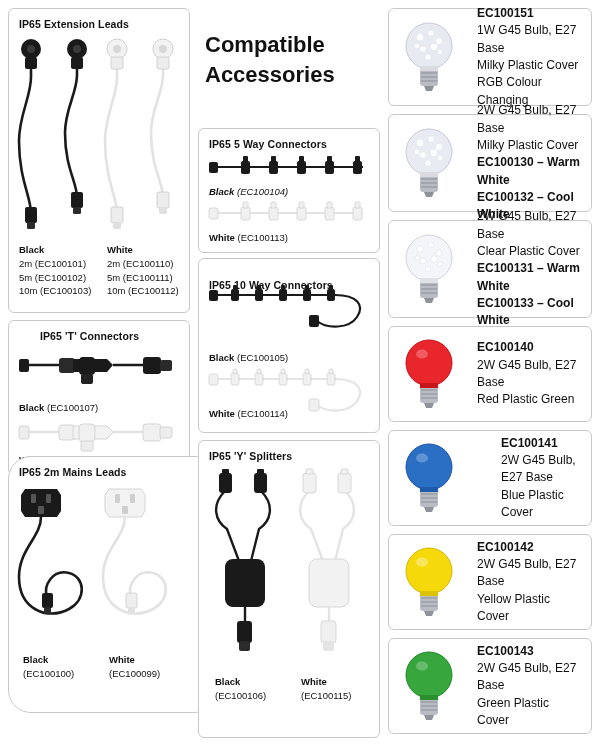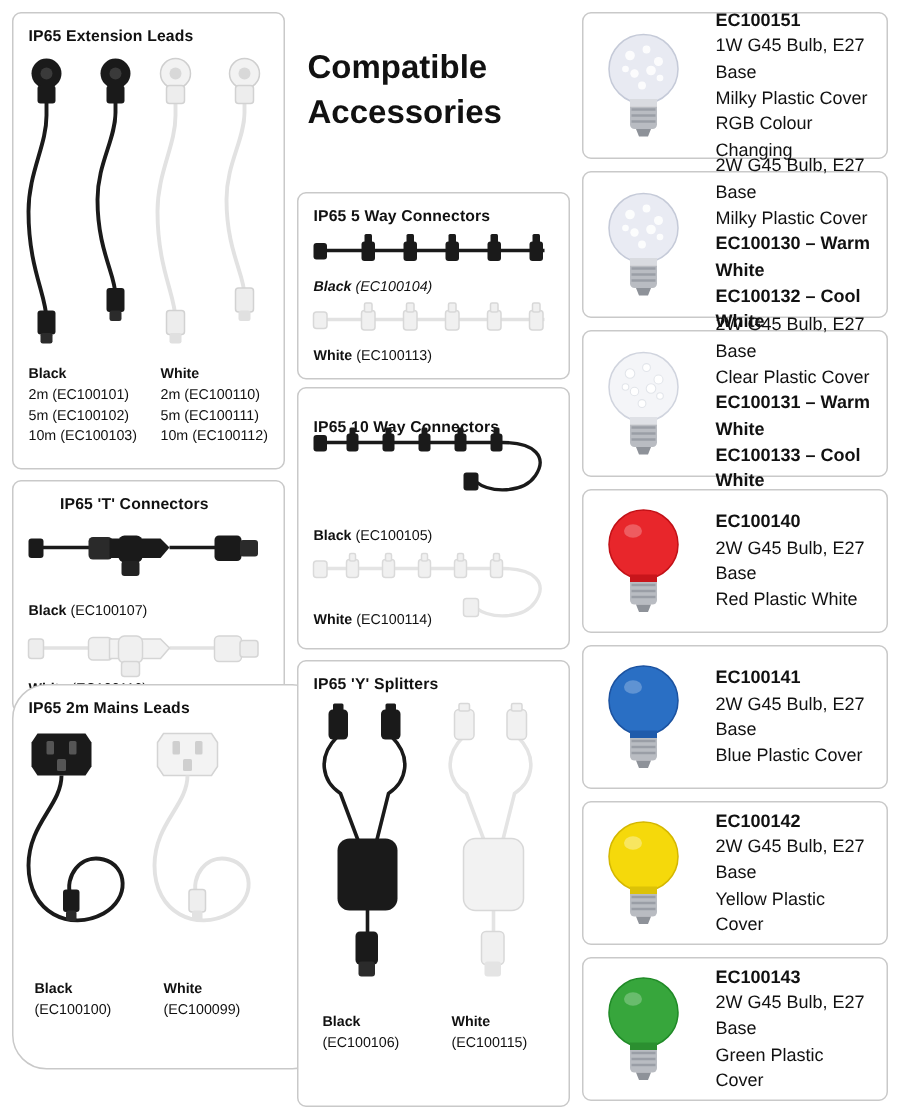--- a/index.html
+++ b/index.html
@@ -471,25 +471,25 @@
       <ellipse cx="19" cy="19" rx="6" ry="4.5" fill="#ffffff" opacity="0.25"></ellipse>
       <rect x="17" y="48" width="18" height="5" fill="#c8151b"></rect>
       <path d="M17 53 h18 v12 a3 3 0 0 1 -3 3 h-12 a3 3 0 0 1 -3 -3 z" fill="#b9bcc2"></path>
       <path d="M18 55 h16 M18 59 h16 M18 63 h16" stroke="#9a9ea6" stroke-width="1.6" fill="none"></path>
       <path d="M21 68 h10 l-2 5 h-6 z" fill="#8e9299"></path>
     </svg>
   </div>
   <div class="bulb-text">
     <span class="line code">EC100140</span>
     <span class="line">2W G45 Bulb, E27 Base</span>
-    <span class="line">Red Plastic White</span>
-  </div>
-</div>
-
-<div class="bulb-card" style="top:430px;height:96px;">
+    <span class="line">Red Plastic Green</span>
+  </div>
+</div>
+
+<div class="bulb-card" style="top:430px;height:96px;gap:24px;">
   <div class="bulb-art">
     <svg width="52" height="78" viewBox="0 0 52 78">
       <circle cx="26" cy="28" r="23" fill="#2a6fc4" stroke="#1b52a0" stroke-width="1"></circle>
       <ellipse cx="19" cy="19" rx="6" ry="4.5" fill="#ffffff" opacity="0.25"></ellipse>
       <rect x="17" y="48" width="18" height="5" fill="#1f5bab"></rect>
       <path d="M17 53 h18 v12 a3 3 0 0 1 -3 3 h-12 a3 3 0 0 1 -3 -3 z" fill="#b9bcc2"></path>
       <path d="M18 55 h16 M18 59 h16 M18 63 h16" stroke="#9a9ea6" stroke-width="1.6" fill="none"></path>
       <path d="M21 68 h10 l-2 5 h-6 z" fill="#8e9299"></path>
     </svg>
   </div>

